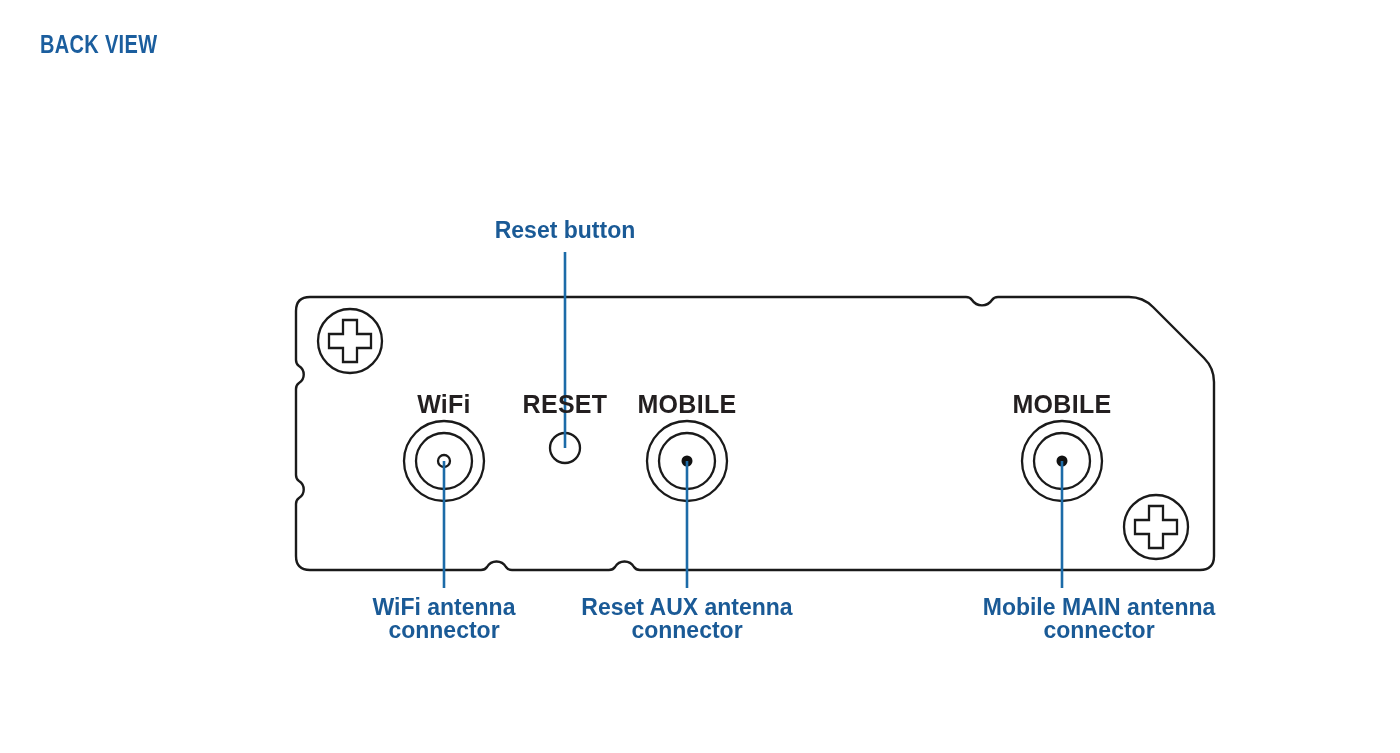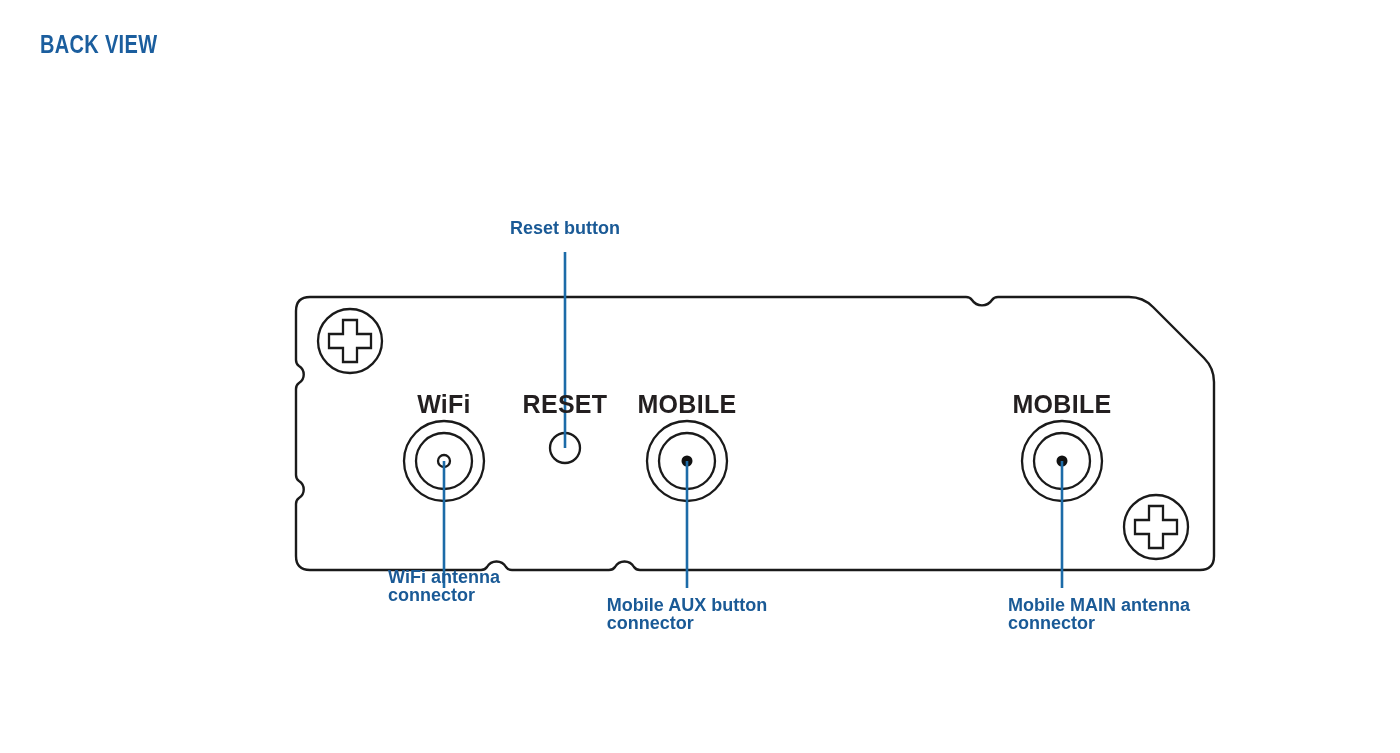--- a/index.html
+++ b/index.html
@@ -72,24 +72,24 @@
     fill: #231f20;
     text-anchor: middle;
     letter-spacing: 0.3px;
   }
 
   
   .callout {
     position: absolute;
     color: #1a5a96;
     font-family: "Liberation Sans", sans-serif;
-    font-size: 18px;
+    font-size: 23px;
     font-weight: 600;
     line-height: 1.0;
-    text-align: left;
+    text-align: center;
     white-space: pre-line;
     transform: translateX(-50%);
   }
 </style>
 </head>
 <body>
 
 <div id="section-title">BACK VIEW</div>
 
 <div id="stage">
@@ -169,20 +169,20 @@
 
     <text class="silk-text" x="444" y="413">WiFi</text>
     <text class="silk-text" x="565" y="413">RESET</text>
     <text class="silk-text" x="687" y="413">MOBILE</text>
     <text class="silk-text" x="1062" y="413">MOBILE</text>
   </svg>
 </div>
 
 <div class="callout" style="left:565px; top:219px;">Reset button</div>
 
-<div class="callout" style="left:444px; top:568px;">WiFi antenna
+<div class="callout" style="left:444px; top:596px;">WiFi antenna
 connector</div>
 
-<div class="callout" style="left:687px; top:596px;">Mobile AUX button
+<div class="callout" style="left:687px; top:596px;">Reset AUX antenna
 connector</div>
 
 <div class="callout" style="left:1062px; top:596px;margin-left:37px;">Mobile MAIN antenna
 connector</div>
 
 </body></html>

